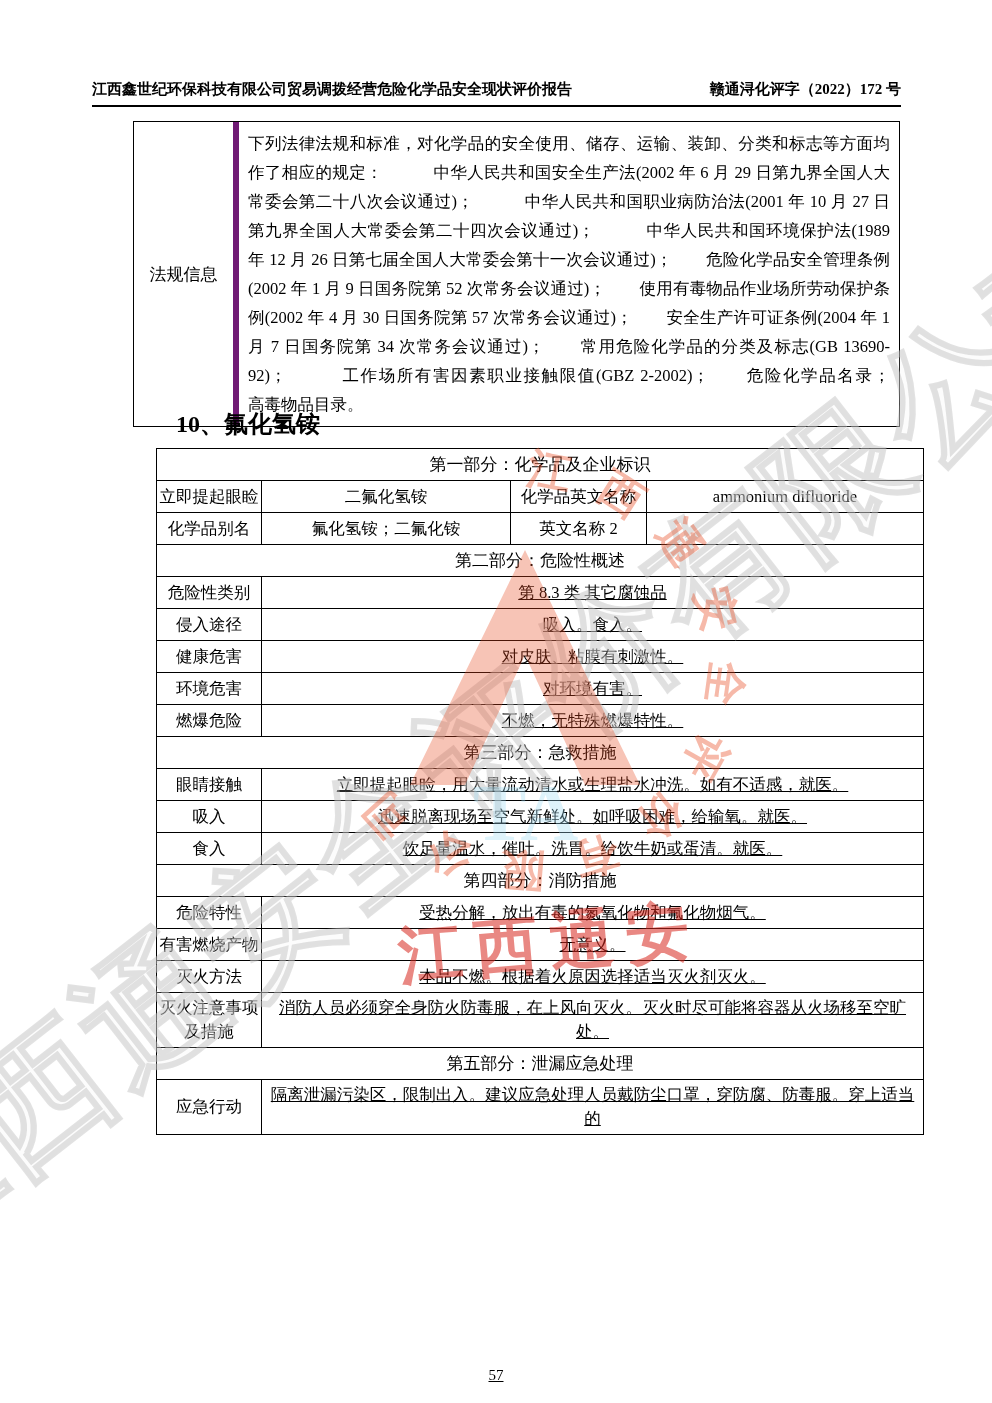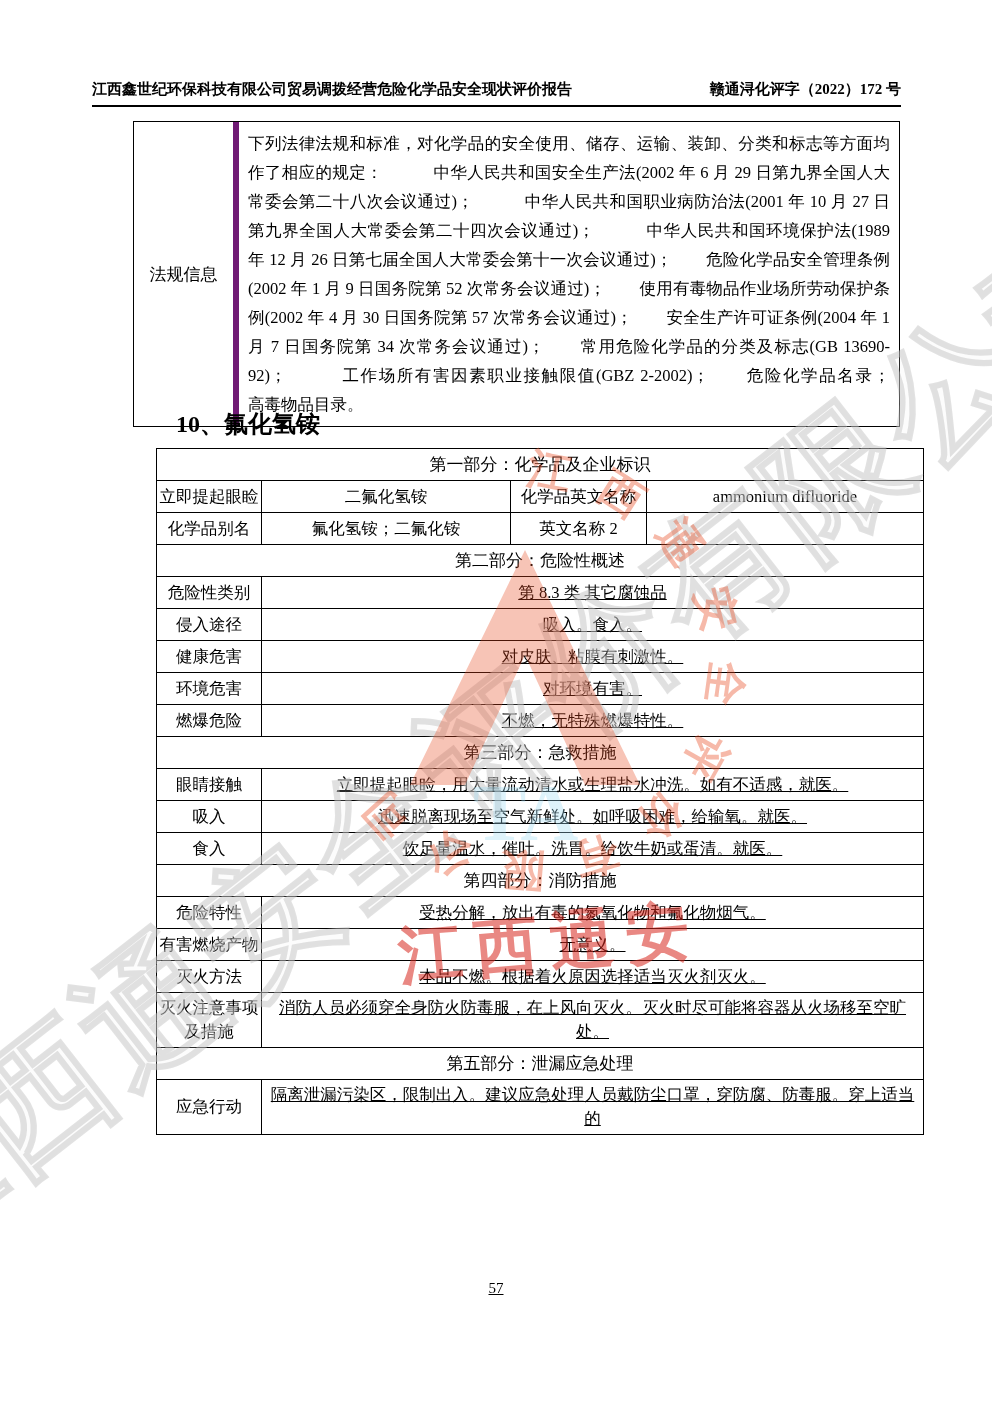--- a/index.html
+++ b/index.html
@@ -43,21 +43,21 @@
     border:1px solid #000; padding:3px 6px; height:32px;
     line-height:24px; box-sizing:border-box; overflow:hidden;
     word-break:break-all;
   }
   .msds td.sec { text-align:center; font-size:17px; }
   .msds td.lab { text-align:center; padding:3px 2px; }
   .msds td.ctr { text-align:center; }
   .msds td.val { text-align:center;text-decoration:underline; }
   
   .footer {
-    position:absolute; left:0; right:0; top:1280px;
+    position:absolute; left:0; right:0; top:1367px;
     text-align:center; font-size:15px;text-decoration:underline;
   }
   
   .wm { position:absolute; pointer-events:none; z-index:5; }
   .wm-diagonal {
     left:50%; top:53%;
     transform:translate(-50%,-50%) rotate(-38deg);
     font-size:140px; font-weight:bold; white-space:nowrap;
     color:rgba(240,240,240,0.18);
     -webkit-text-stroke:2px rgba(190,190,190,0.45);

